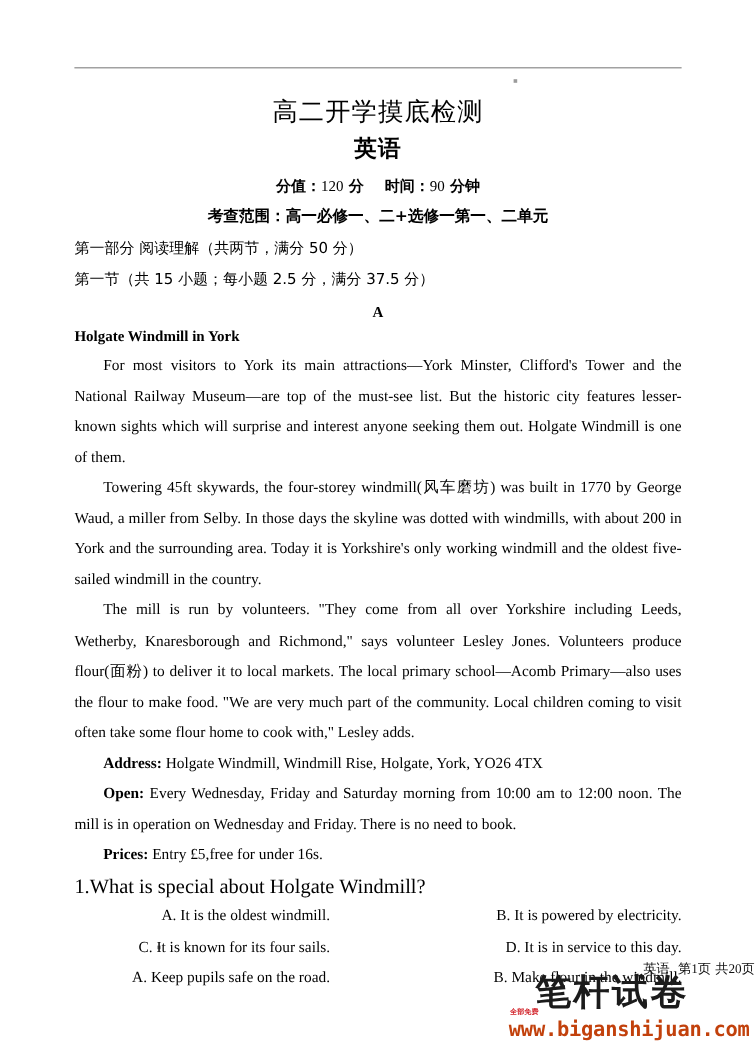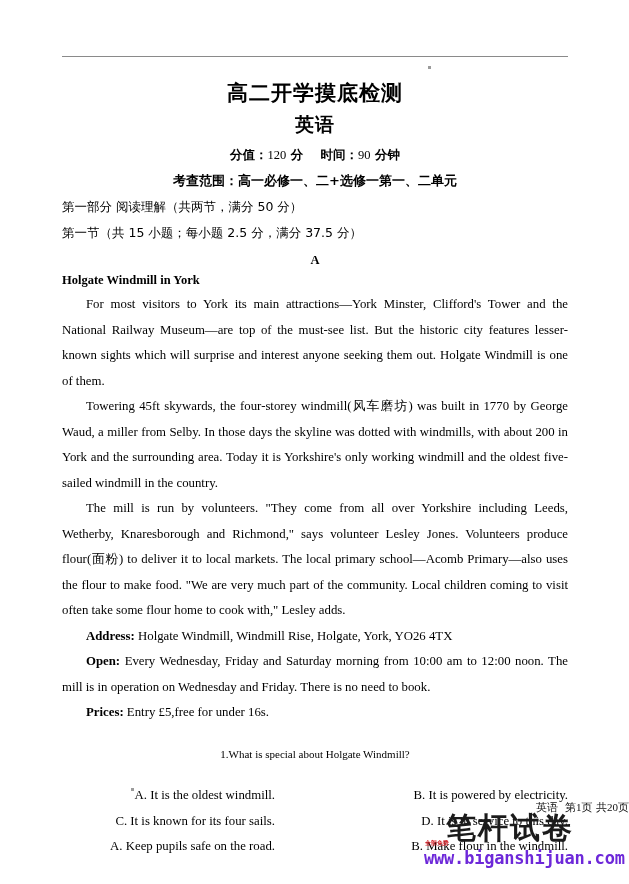--- a/index.html
+++ b/index.html
@@ -46,21 +46,21 @@
   .content {
     position: absolute;
     left: 62px;
     top: 70px;
     width: 506px;
   }
 
   .title-main {
     text-align: center;
     font-family: "DejaVu Sans", "Liberation Sans", sans-serif;
-    font-weight: bold;
+    font-weight: normal;
     font-size: 21px;
     letter-spacing: 1px;
     line-height: 30px;
     margin: 8px 0 2px 0;
   }
   .title-sub {
     text-align: center;
     font-family: "DejaVu Sans", "Liberation Sans", sans-serif;
     font-weight: bold;
     font-size: 19px;
@@ -114,25 +114,24 @@
     font-size: 12.8px;
     line-height: 25.5px;
     text-align: justify;
     text-align-last: left;
     text-indent: 24px;
     hyphens: none;
   }
   p.para b { font-weight: bold; }
 
   .q-stem {
-    margin: 16px;
-    font-size: 11px;
+    margin: 0;
+    font-size: 17px;
     line-height: 25.5px;
     text-indent: 0;
-    text-align: center;
   }
   .opt-row {
     display: flex;
     font-size: 12.8px;
     line-height: 25.5px;
     text-align: right;
   }
   .opt-row .opt-a { width: 213px; flex: none; }
   .opt-row .opt-b { flex: 1 1 auto; }
 
@@ -184,21 +183,21 @@
     transform: scale(0.85);
     transform-origin: left top;
   }
   .watermark .wm-url {
     position: absolute;
     left: 0px;
     top: 42px;
     font-family: "DejaVu Sans Mono", "Liberation Mono", monospace;
     font-weight: bold;
     font-size: 17px;
-    color: #6d28d9;
+    color: #c2410c;
     white-space: nowrap;
     letter-spacing: -0.2px;
   }
 </style>
 </head>
 <body>
 
 <div class="page">
 
   <div class="top-rule"></div>

